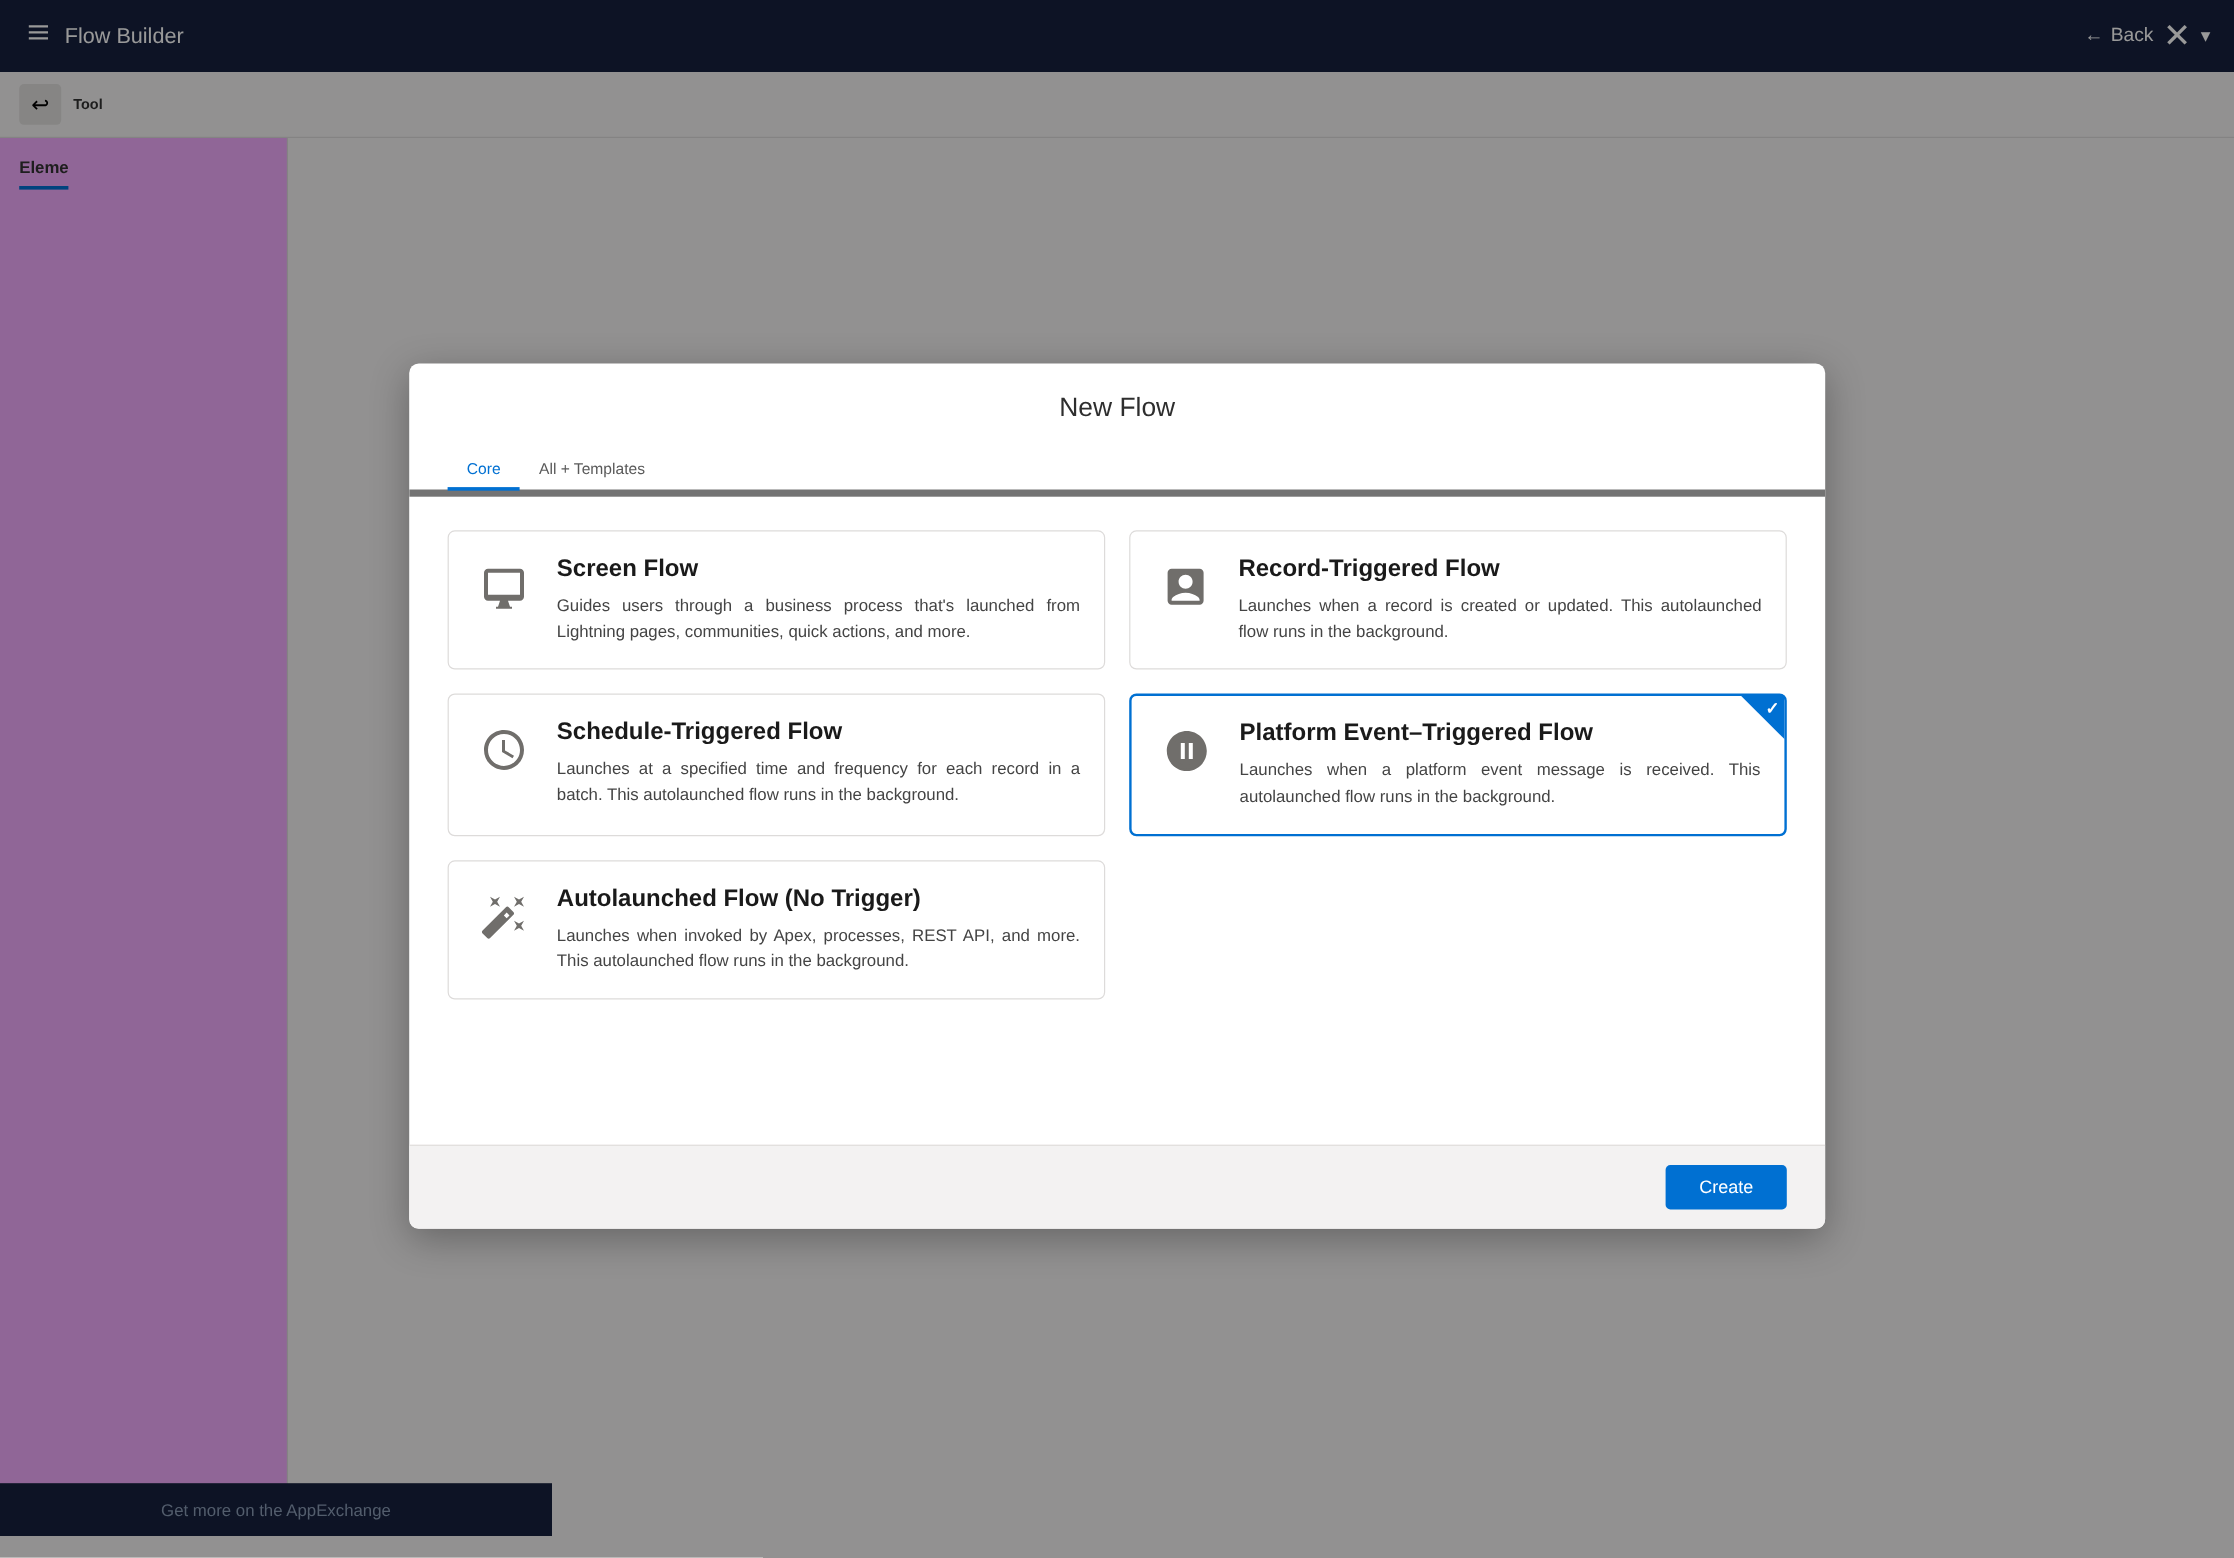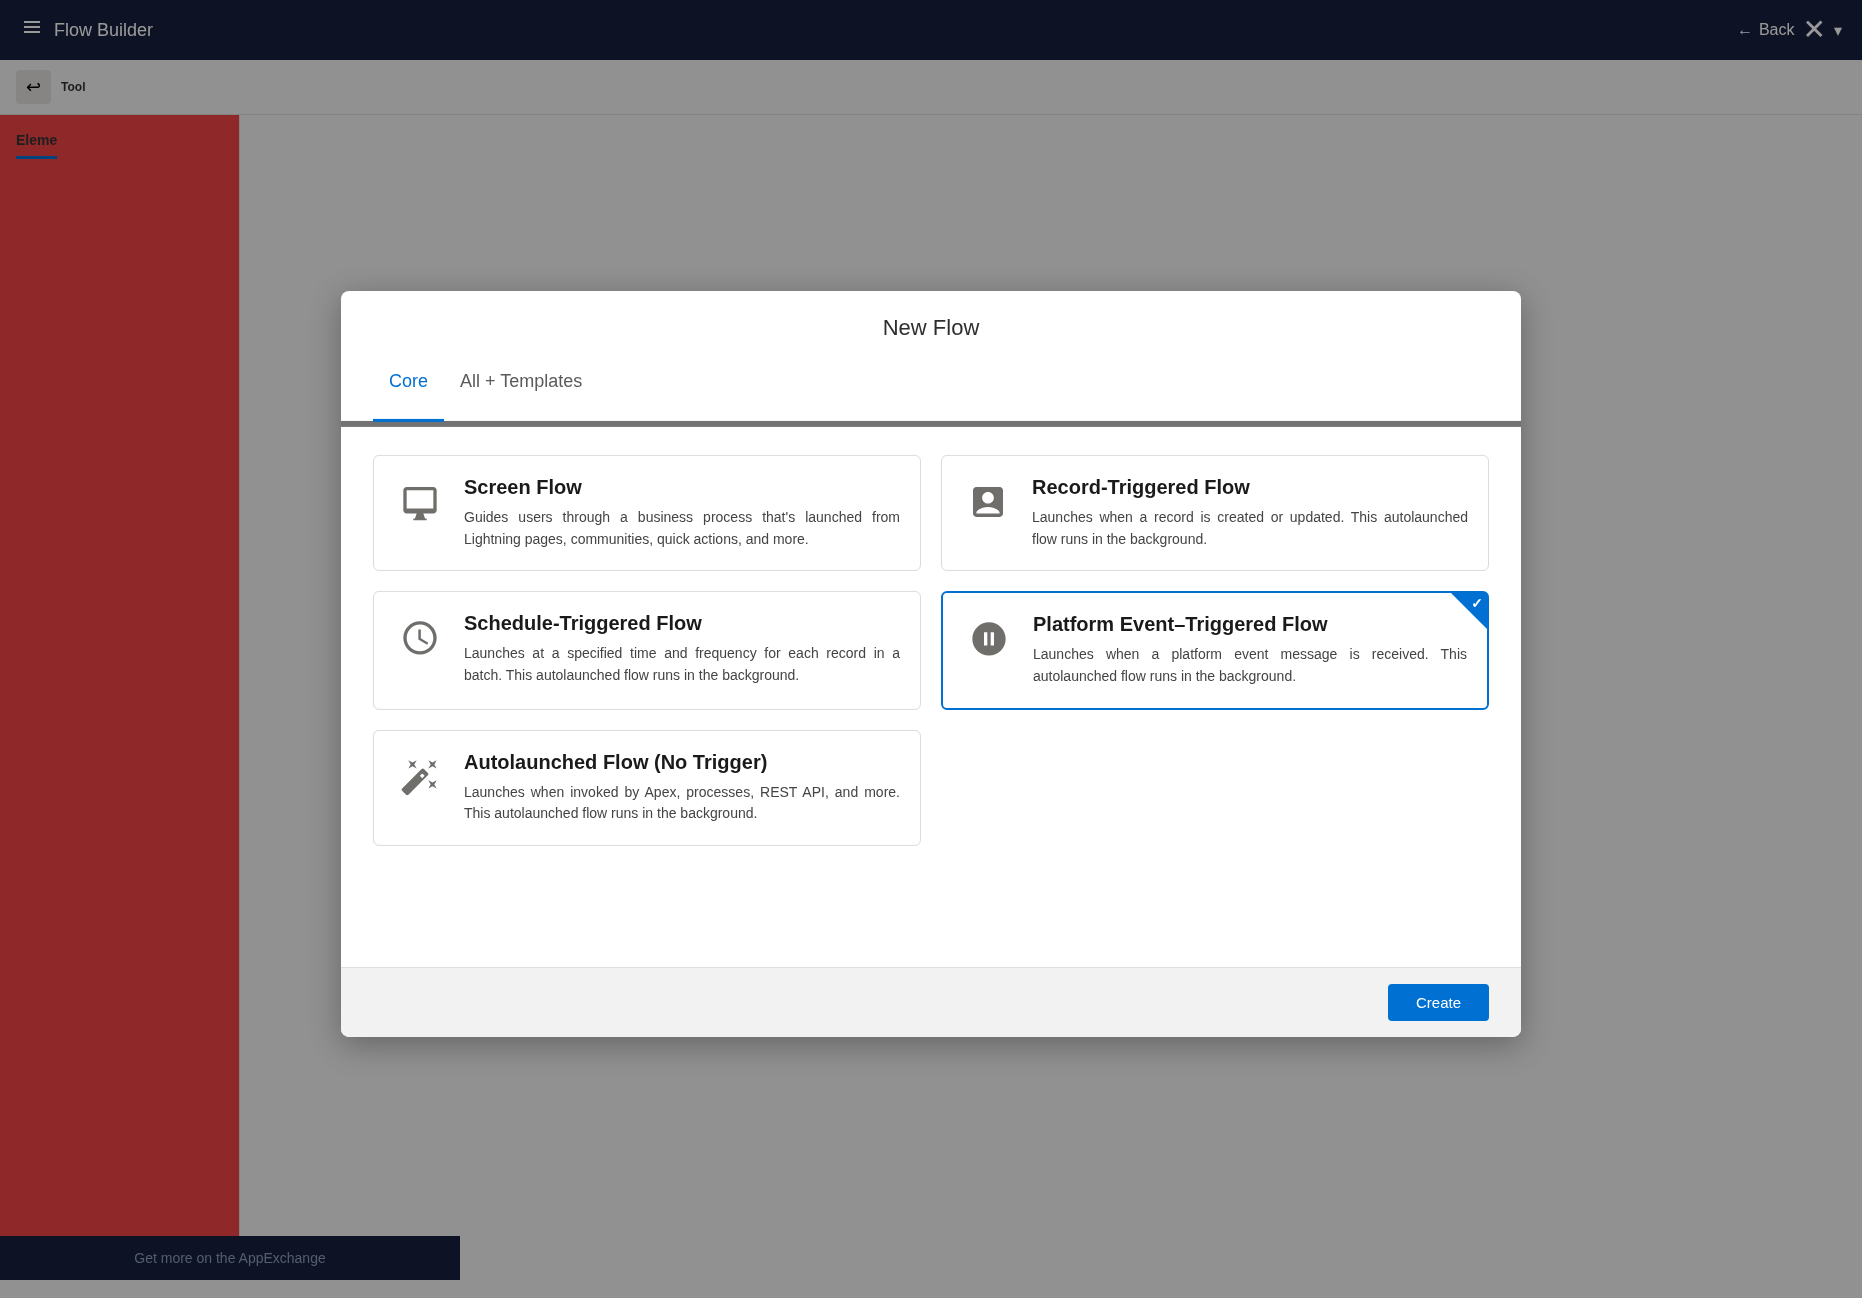--- a/index.html
+++ b/index.html
@@ -98,21 +98,21 @@
       font-size: 12px;
       font-weight: 600;
       color: #333;
     }
     .bg-sidebar {
       position: absolute;
       top: 55px;
       left: 0;
       width: 240px;
       bottom: 60px;
-      background: #ef4444;
+      background: #f0abfc;
       border-right: 1px solid #dddbda;
       padding: 16px;
     }
     .bg-sidebar-title {
       font-size: 14px;
       font-weight: 700;
       color: #333;
       padding-bottom: 8px;
       border-bottom: 3px solid #0070d2;
       display: inline-block;
@@ -169,22 +169,22 @@
       color: #2e2e2e;
       margin-bottom: 20px;
     }
 
     
     .modal-tabs {
       display: flex;
       gap: 0;
     }
     .tab-item {
-      padding: 10px 16px 27px 16px;
-      font-size: 18px;
+      padding: 10px 16px 8px 16px;
+      font-size: 13px;
       cursor: pointer;
       color: #5a5a5a;
       border-bottom: 3px solid transparent;
       margin-bottom: -1px;
     }
     .tab-item.active {
       color: #0070d2;
       border-bottom: 3px solid #0070d2;
       font-weight: 500;
     }

